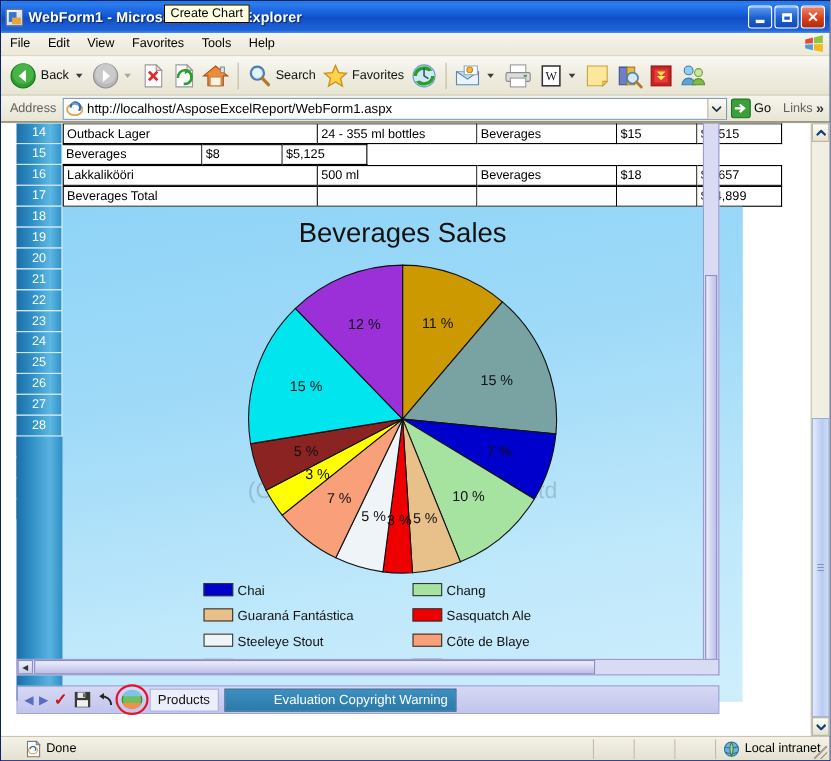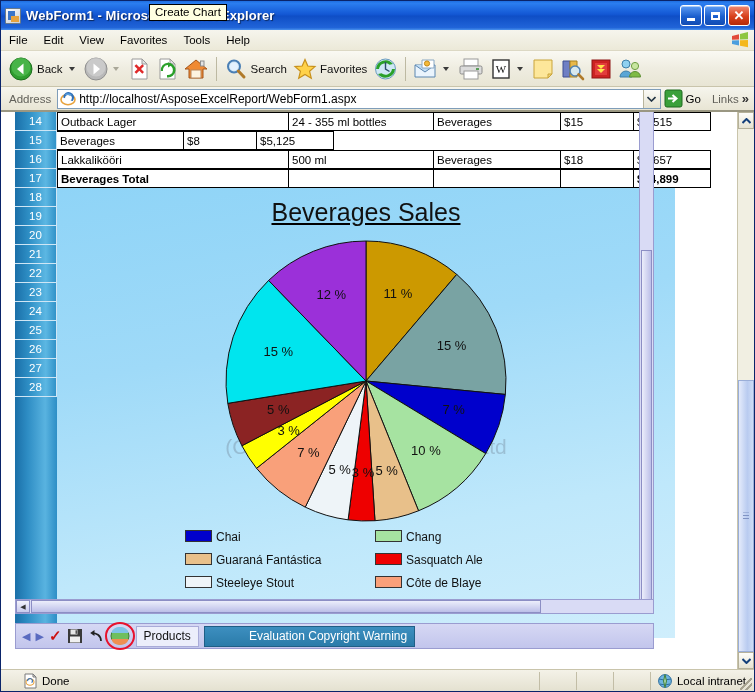--- a/index.html
+++ b/index.html
@@ -164,34 +164,33 @@
     font-size: 11.5px; padding: 1px 2px 0 3px;
     background: #fff; overflow: hidden; white-space: nowrap;
     display: flex; align-items: center;
   }
   .cell.first { border-left: 1px solid #000; }
   .c-name { width: 232px; flex: 0 0 232px; }
   .c-qty  { width: 145px; flex: 0 0 145px; }
   .c-cat  { width: 127px; flex: 0 0 127px; }
   .c-price{ width: 73px;  flex: 0 0 73px; }
   .c-total{ width: 77px;  flex: 0 0 77px; }
-  .cell.bold { font-weight: bold; }
+  .cell.bold { font-weight: normal; }
 
   
   .emptyrows { display: flex; flex-direction: column; }
   .erow { display: flex; height: 19px; }
   .ecells { flex: 1; background: #8fd4f7; }
 
   
   .chartarea {
     position: absolute;
     left: 56px; top: 76px; width: 618px; height: 450px;
     background: linear-gradient(170deg,#8fd4f7 0%, #9fdaf8 35%, #bfe8fb 72%, #cfeefc 100%);
     overflow: hidden;
-    text-decoration: underline;
   }
   .chart-title {
     text-align: center; margin-top: 10px;
     font-size: 25px; color: #111;
     font-family: "Liberation Sans", sans-serif;
   }
   .watermark {
     position: absolute; left: 0; right: 0; top: 196px;
     text-align: center; color: rgba(120,140,160,.42);
     font-size: 21px; line-height: 25px; pointer-events: none;

